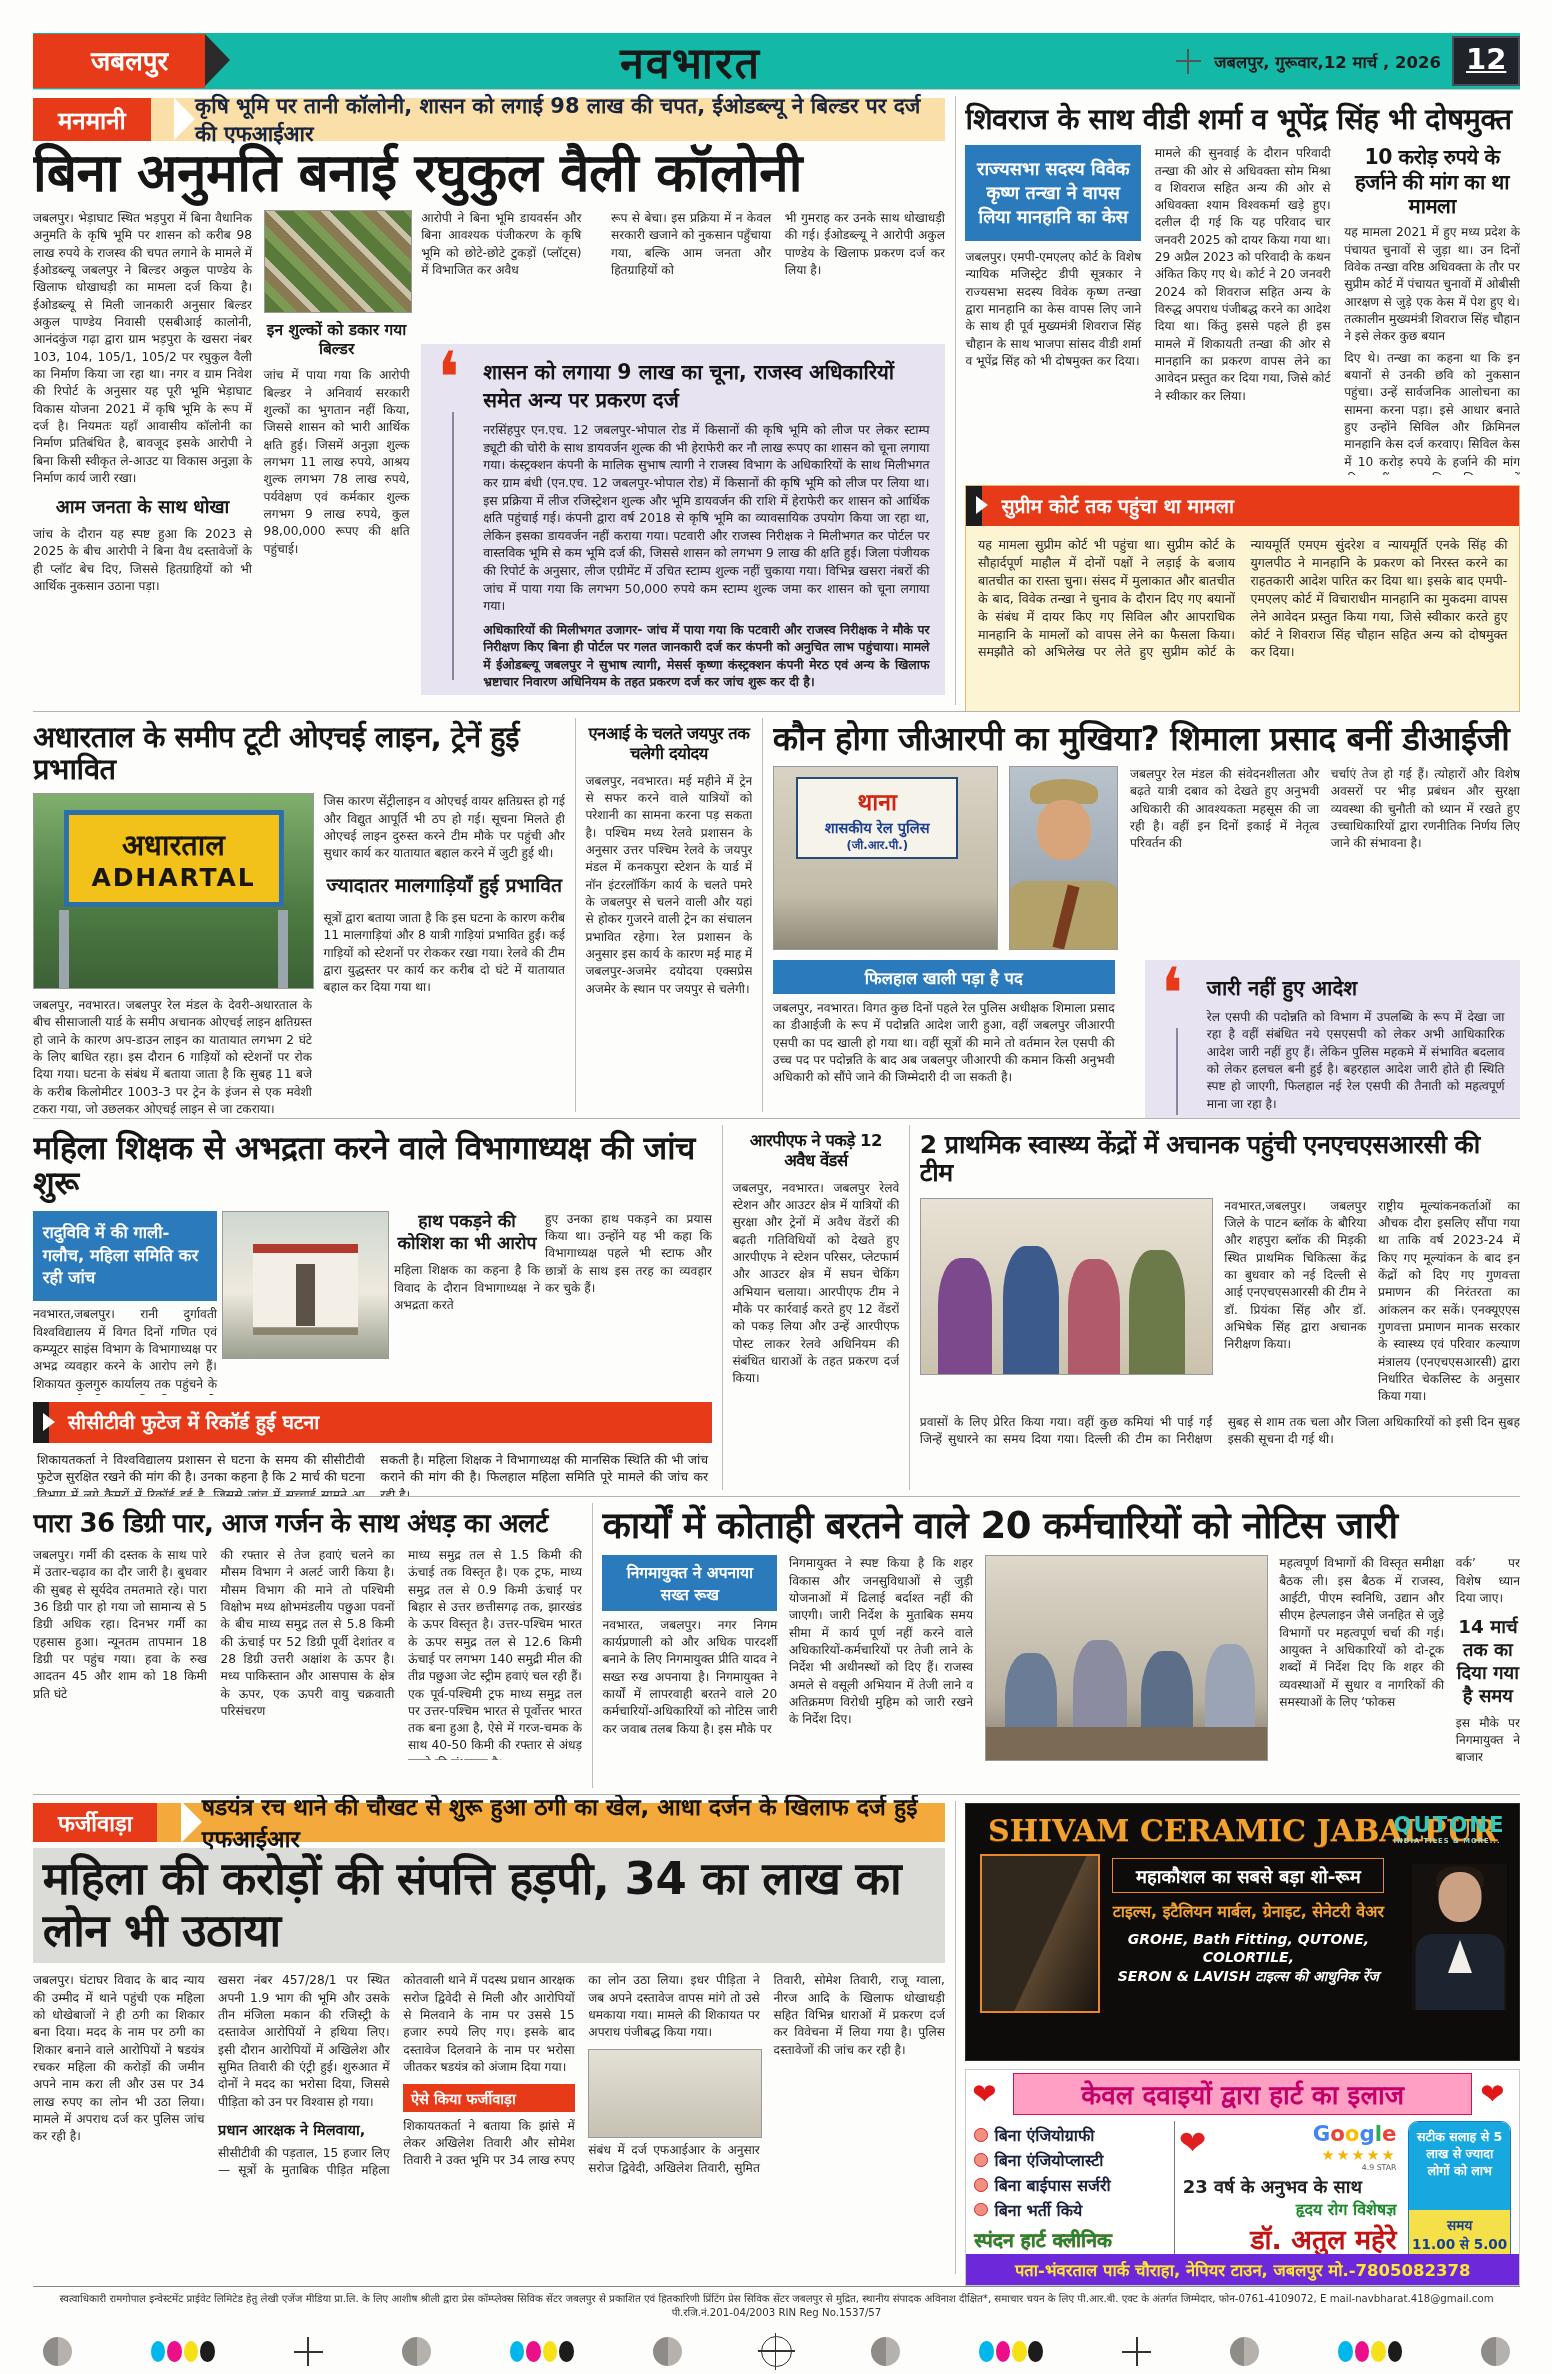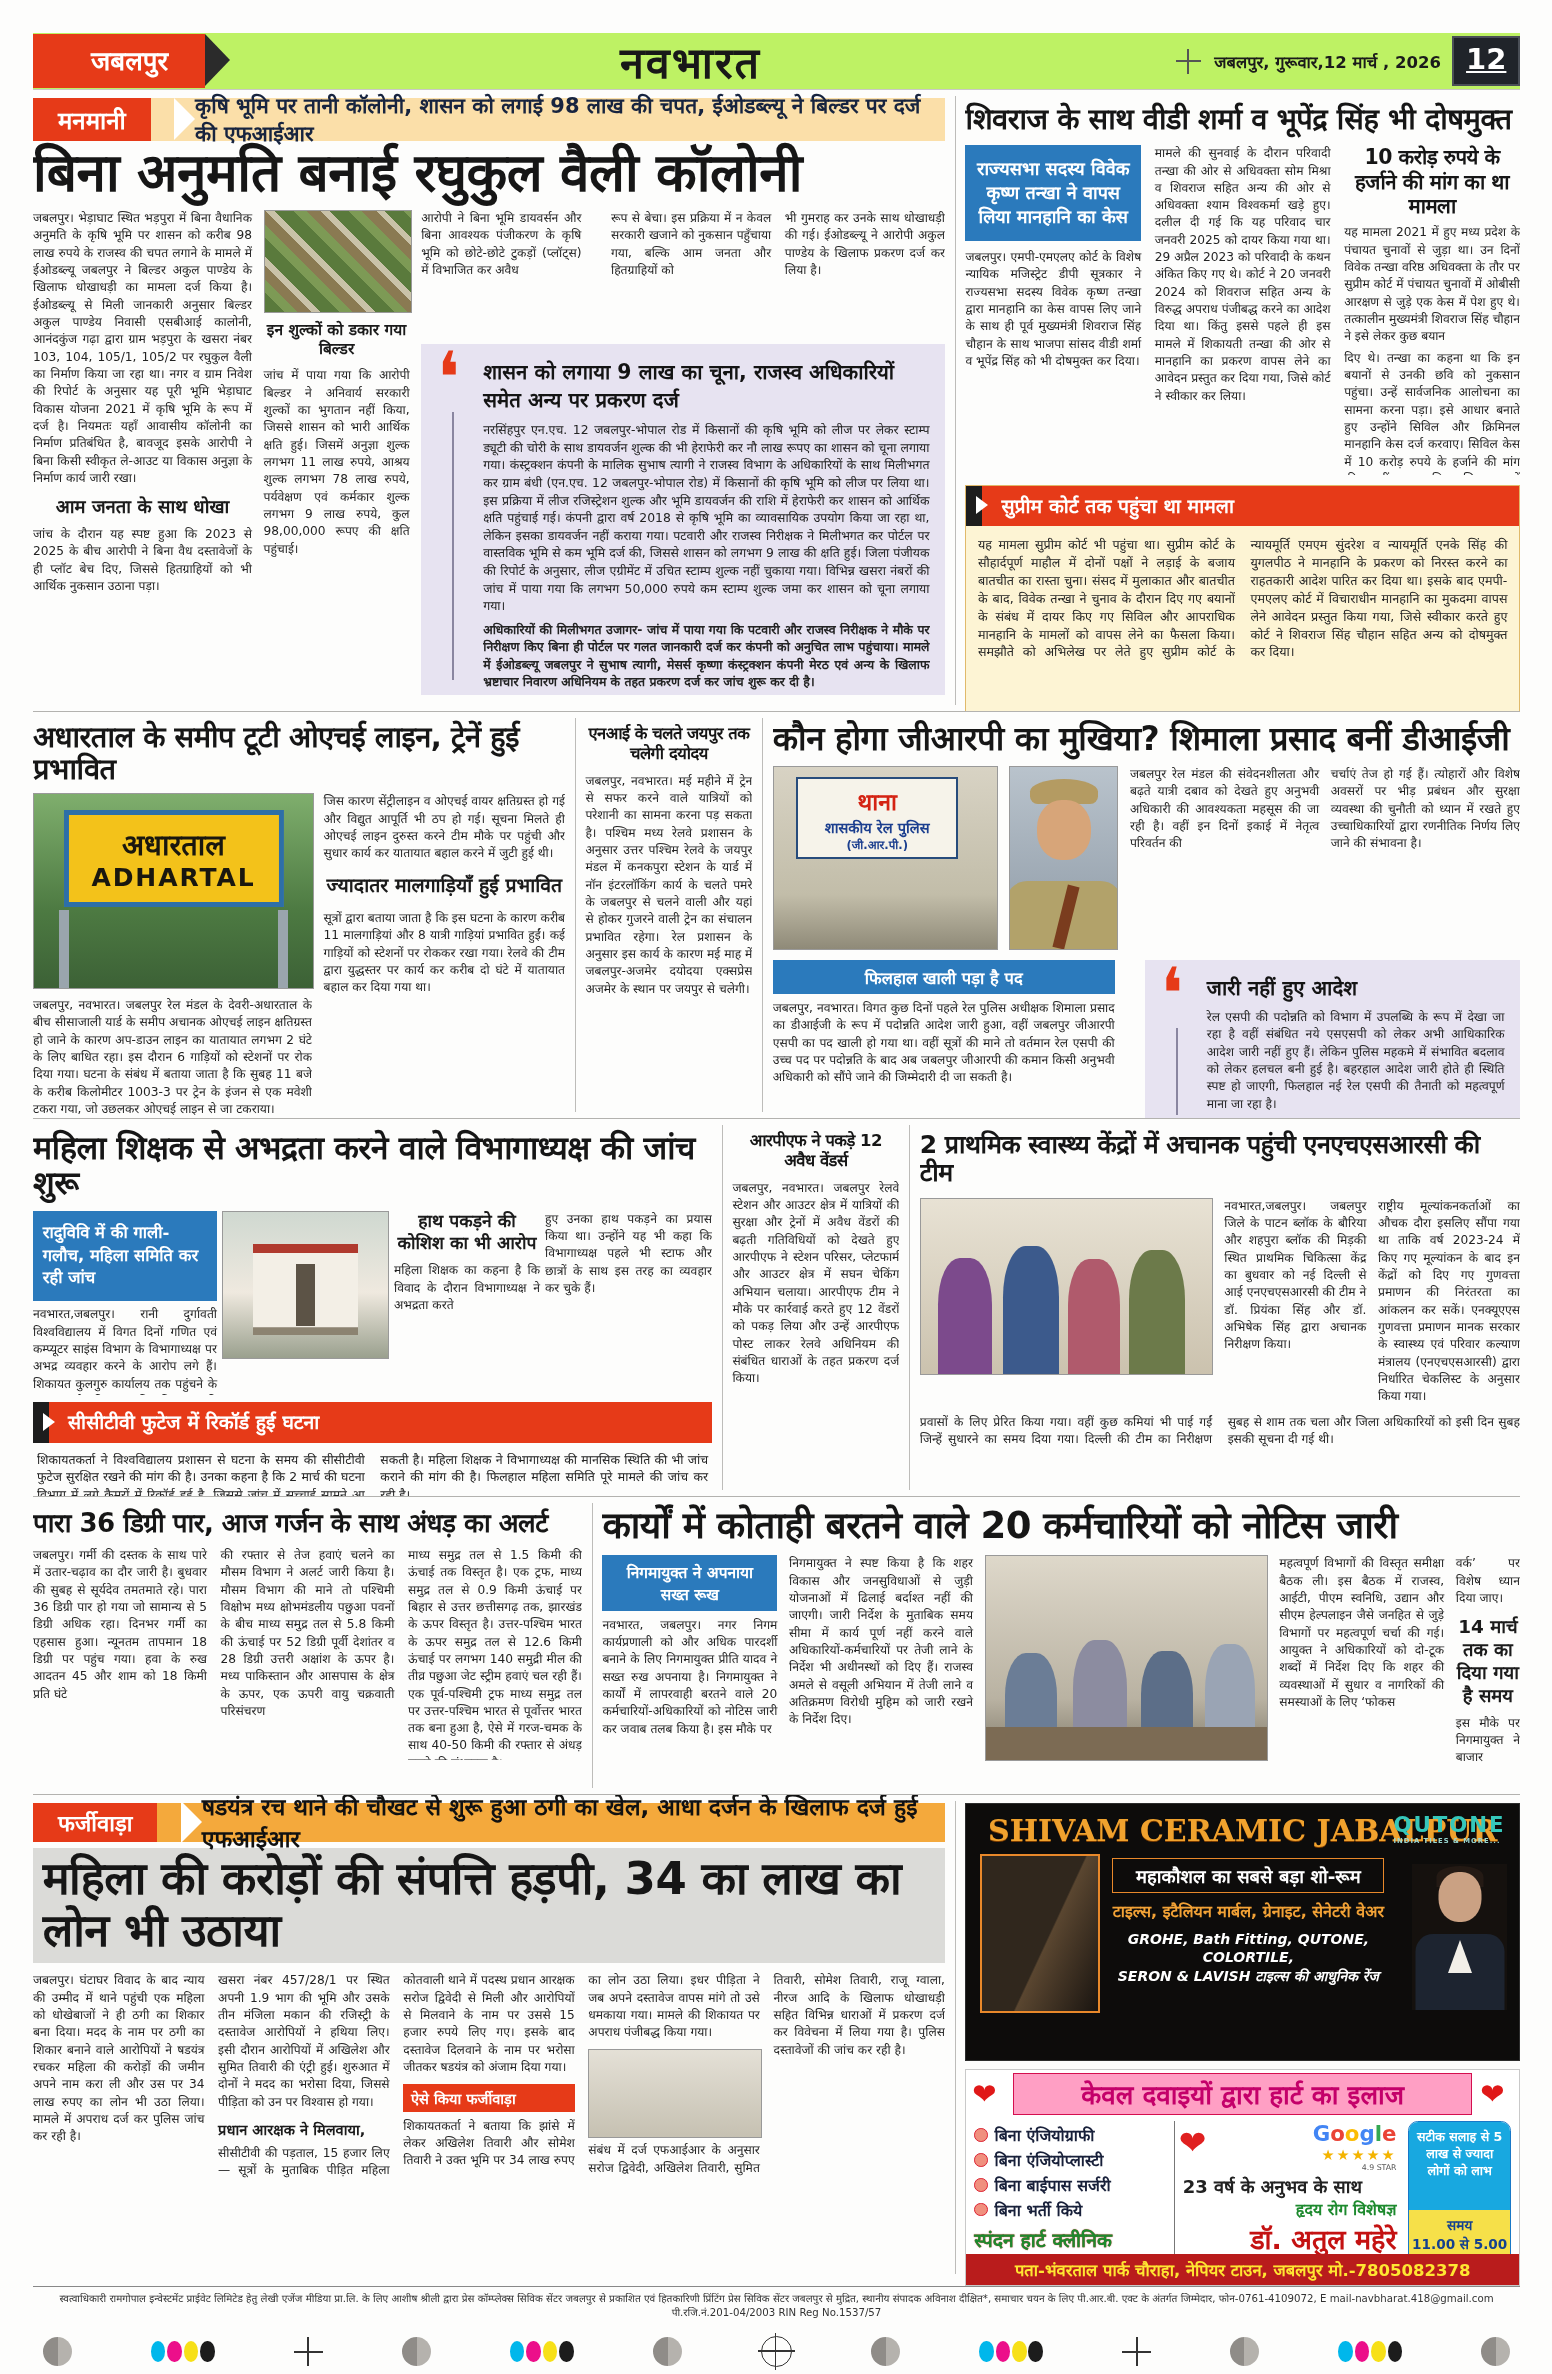--- a/index.html
+++ b/index.html
@@ -1,19 +1,19 @@
 <!DOCTYPE html>
 <html><head>
 <meta charset="utf-8">
 <style>
   html,body{margin:0;padding:0;}
   body{width:1553px;height:2375px;background:#fdfdfc;font-family:"DejaVu Sans",sans-serif;color:#1b1b1b;position:relative;overflow:hidden;}
   .page{position:absolute;left:33px;top:0;width:1487px;}
   
-  .masthead{margin-top:33px;height:56px;background:#bef264;display:flex;align-items:center;border-bottom:1.9px solid #c9c8c5;}
+  .masthead{margin-top:33px;height:56px;background:#14b8a6;display:flex;align-items:center;border-bottom:1.9px solid #c9c8c5;}
   .city-badge{background:#e63a18;color:#fff;font-weight:bold;font-size:26px;padding:7.8px 37px 9.7px 58px;position:relative;}
   .city-badge:after{content:"";position:absolute;right:-25px;top:0;border-top:26px solid transparent;border-bottom:26px solid transparent;border-left:25px solid #2b2b2b;}
   .paper-name{flex:1;text-align:center;font-size:43px;font-weight:800;letter-spacing:1.9px;color:#181818;}
   .mast-cross{width:25px;height:25px;position:relative;margin-right:13.6px;}
   .mast-cross:before{content:"";position:absolute;left:0;right:0;top:11.6px;height:1.9px;background:#555;}
   .mast-cross:after{content:"";position:absolute;top:0;bottom:0;left:11.6px;width:1.9px;background:#555;}
   .date-line{font-size:16.5px;font-weight:bold;margin-right:11.6px;}
   .page-box{background:#20242a;color:#fff;font-size:29px;font-weight:800;padding:3.9px 11.6px 7.8px;border:2.9px solid #4a4f57;text-decoration:underline;}
   
   .band{display:flex;border-bottom:1px solid #b3b2af;position:relative;}
@@ -97,21 +97,21 @@
   .g-logo{font-weight:800;font-size:21.3px;text-align:right;}
   .stars{color:#f4b400;font-size:14.6px;text-align:right;letter-spacing:1.9px;}
   .star-sub{font-size:7.8px;color:#555;text-align:right;}
   .exp{font-size:18px;font-weight:800;color:#222;margin-top:1.9px;}
   .spec{color:#1d8a2e;font-weight:800;font-size:16px;text-align:right;}
   .docname{color:#c41212;font-weight:800;font-size:27px;text-align:right;}
   .ht-hicon{position:absolute;left:3.9px;top:1.9px;font-size:33px;color:#e02020;}
   .ht-side{width:101px;border:1.9px solid #1878c8;border-radius:9.7px;overflow:hidden;flex:none;margin-left:3.9px;height:146px;}
   .side-top{background:#18a8e0;color:#fff;font-weight:800;font-size:12.6px;text-align:center;padding:5.8px 3.9px;height:76px;}
   .side-bot{background:#f6e049;color:#14418f;font-weight:800;font-size:13.6px;text-align:center;padding:5.8px 1.9px;}
-  .ht-addr{position:absolute;left:0;right:0;bottom:0;background:#b91c1c;color:#ffe632;font-weight:800;font-size:16.5px;text-align:center;padding:3.9px 0;}
+  .ht-addr{position:absolute;left:0;right:0;bottom:0;background:#6d28d9;color:#ffe632;font-weight:800;font-size:16.5px;text-align:center;padding:3.9px 0;}
   
   .imprint{font-size:10.2px;color:#333;text-align:center;border-top:1px solid #888;padding-top:3.9px;margin-top:5.8px;}
   .marks{display:flex;align-items:center;justify-content:space-between;margin:17.5px 9.7px 0;}
   .m-circle{width:29px;height:29px;border-radius:50%;background:linear-gradient(90deg,#8f8c88 50%,#b5b2ad 50%);}
   .m-cmyk{display:flex;gap:1.9px;}
   .m-cmyk i{width:14.6px;height:21.3px;border-radius:50%;display:block;}
   .m-cross{width:29px;height:29px;position:relative;}
   .m-cross:before{content:"";position:absolute;left:0;right:0;top:13.6px;height:1.9px;background:#333;}
   .m-cross:after{content:"";position:absolute;top:0;bottom:0;left:13.6px;width:1.9px;background:#333;}
   .m-target{width:29px;height:29px;border:1.9px solid #333;border-radius:50%;position:relative;}

